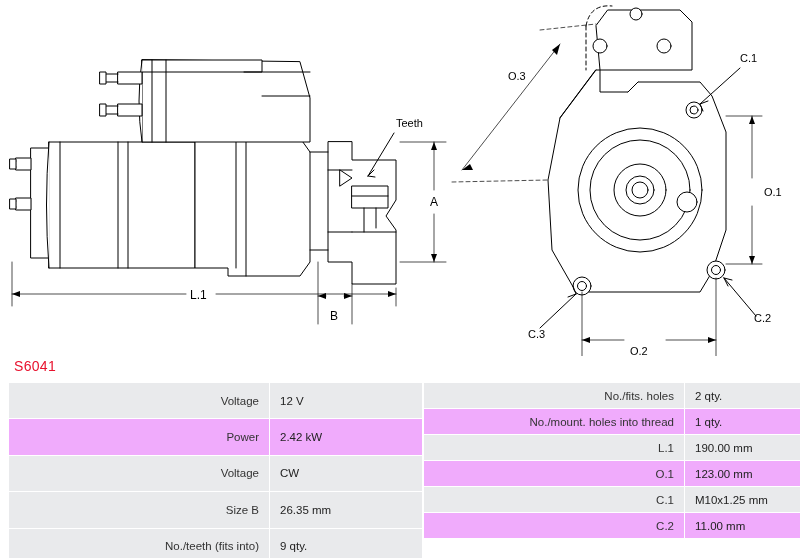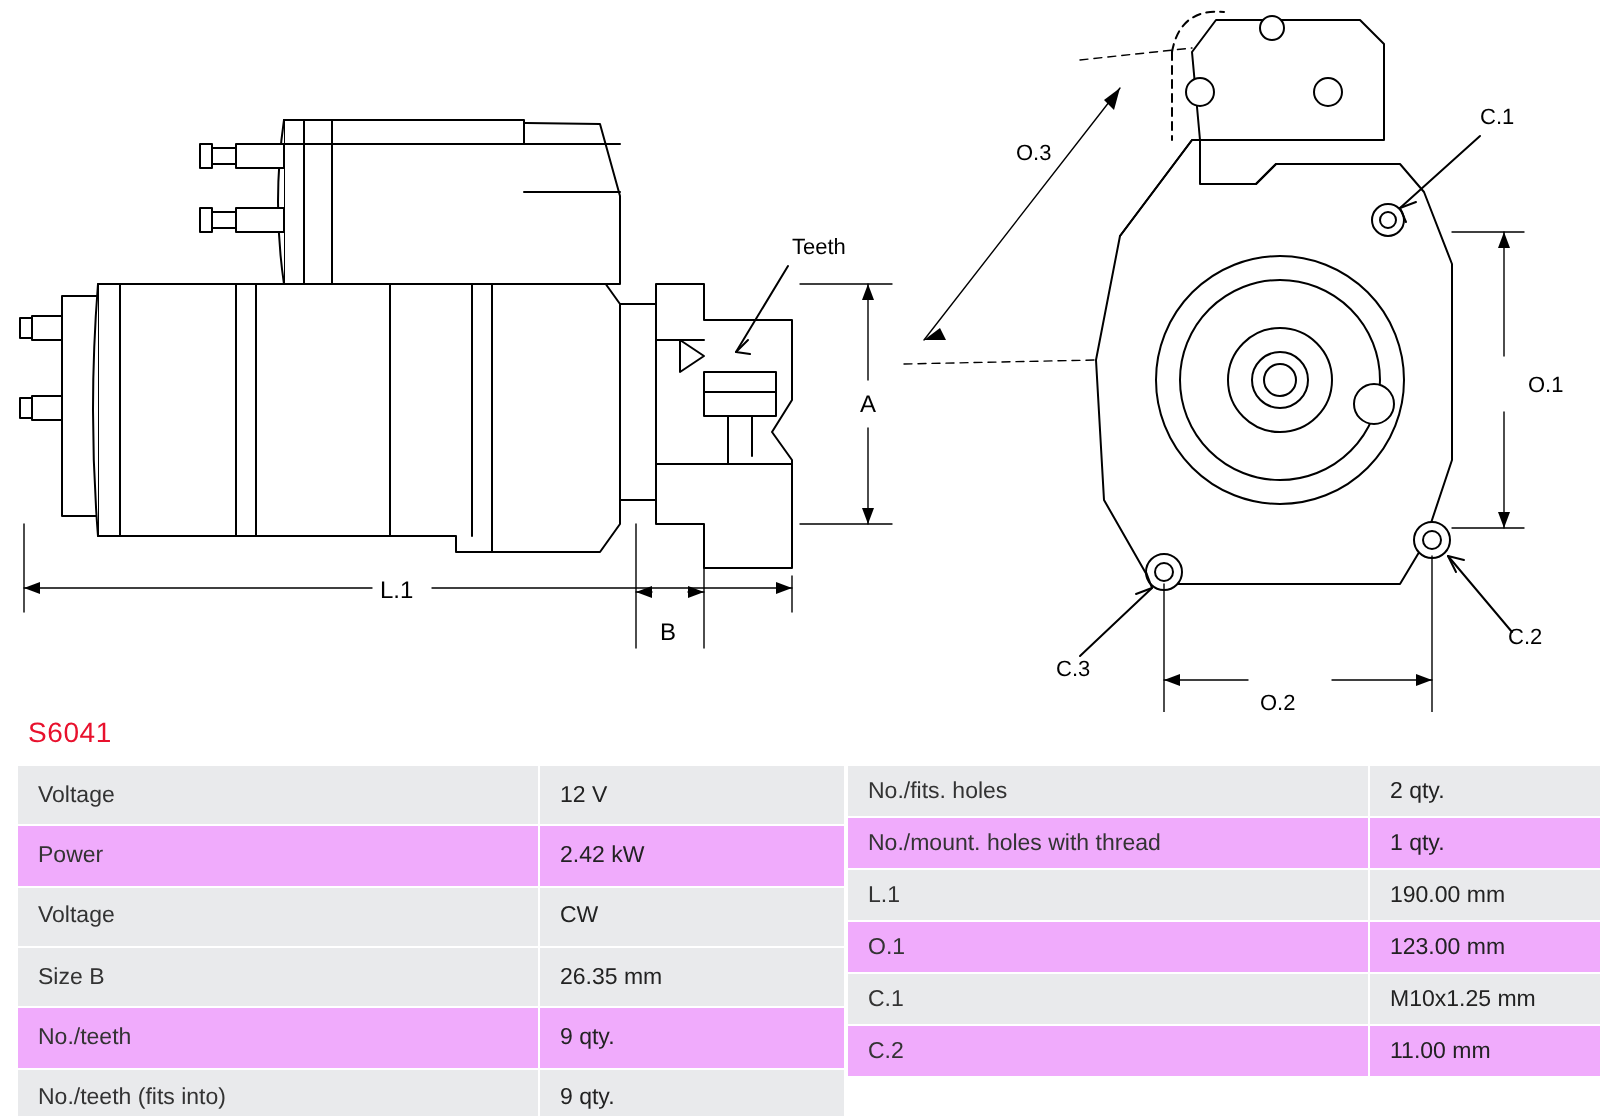--- a/index.html
+++ b/index.html
@@ -63,20 +63,21 @@
     font-size: 11.5px;
     padding: 0 10px;
     border: 1px solid #ffffff;
     background: #e9eaec;
     color: #303030;
     white-space: nowrap;
     overflow: hidden;
     text-overflow: ellipsis;
   }
   .spec-table td.label {
+    text-align: right;
     width: 240px;
     color: #333;
   }
   .spec-table td.value {
     width: 132px;
     color: #222;
   }
   .spec-table tr.alt td {
     background: #f0abfc;
   }
@@ -261,39 +262,35 @@
           <td class="value">2.42 kW</td>
         </tr>
         <tr>
           <td class="label">Voltage</td>
           <td class="value">CW</td>
         </tr>
         <tr>
           <td class="label">Size B</td>
           <td class="value">26.35 mm</td>
         </tr>
-        <tr class="alt">
-          <td class="label">No./teeth</td>
-          <td class="value">9 qty.</td>
-        </tr>
         <tr>
           <td class="label">No./teeth (fits into)</td>
           <td class="value">9 qty.</td>
         </tr>
       </tbody>
     </table>
 
     <table class="spec-table">
       <tbody>
         <tr>
           <td class="label">No./fits. holes</td>
           <td class="value">2 qty.</td>
         </tr>
         <tr class="alt">
-          <td class="label">No./mount. holes with thread</td>
+          <td class="label">No./mount. holes into thread</td>
           <td class="value">1 qty.</td>
         </tr>
         <tr>
           <td class="label">L.1</td>
           <td class="value">190.00 mm</td>
         </tr>
         <tr class="alt">
           <td class="label">O.1</td>
           <td class="value">123.00 mm</td>
         </tr>

